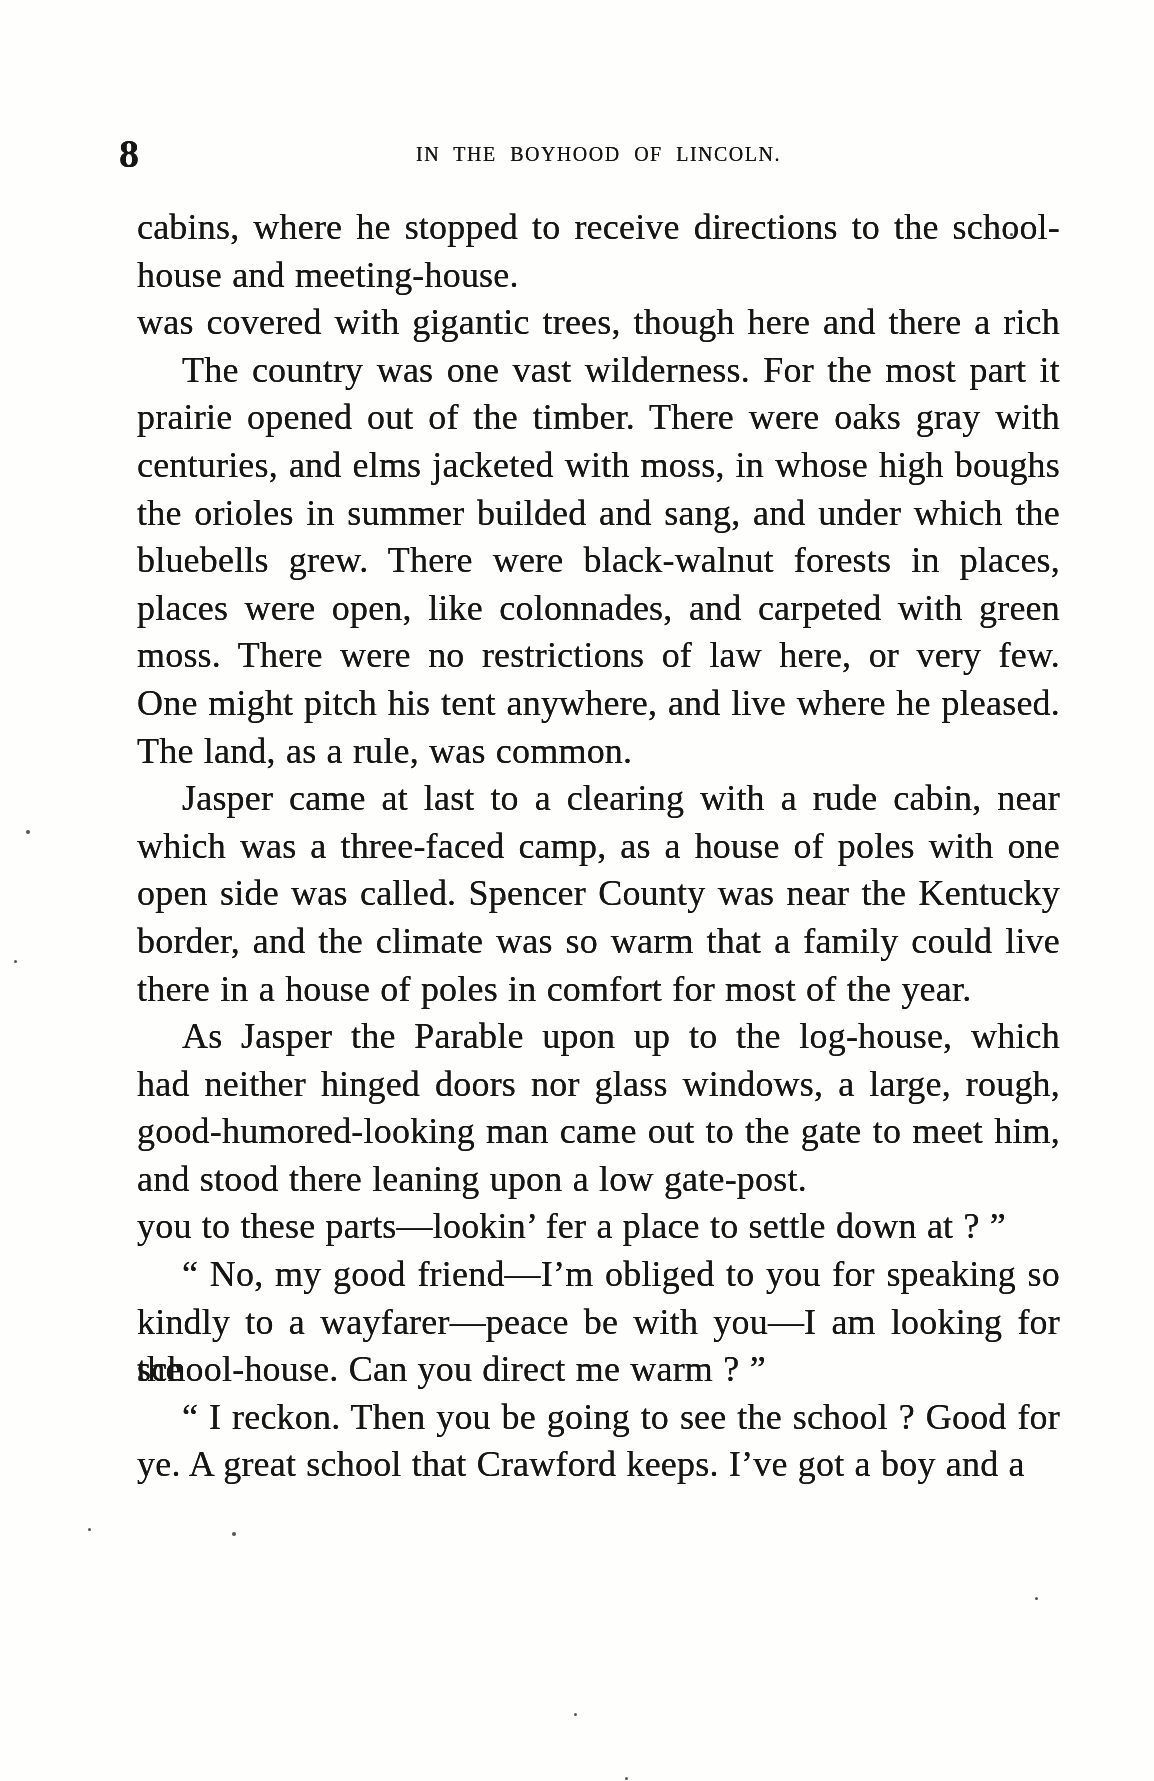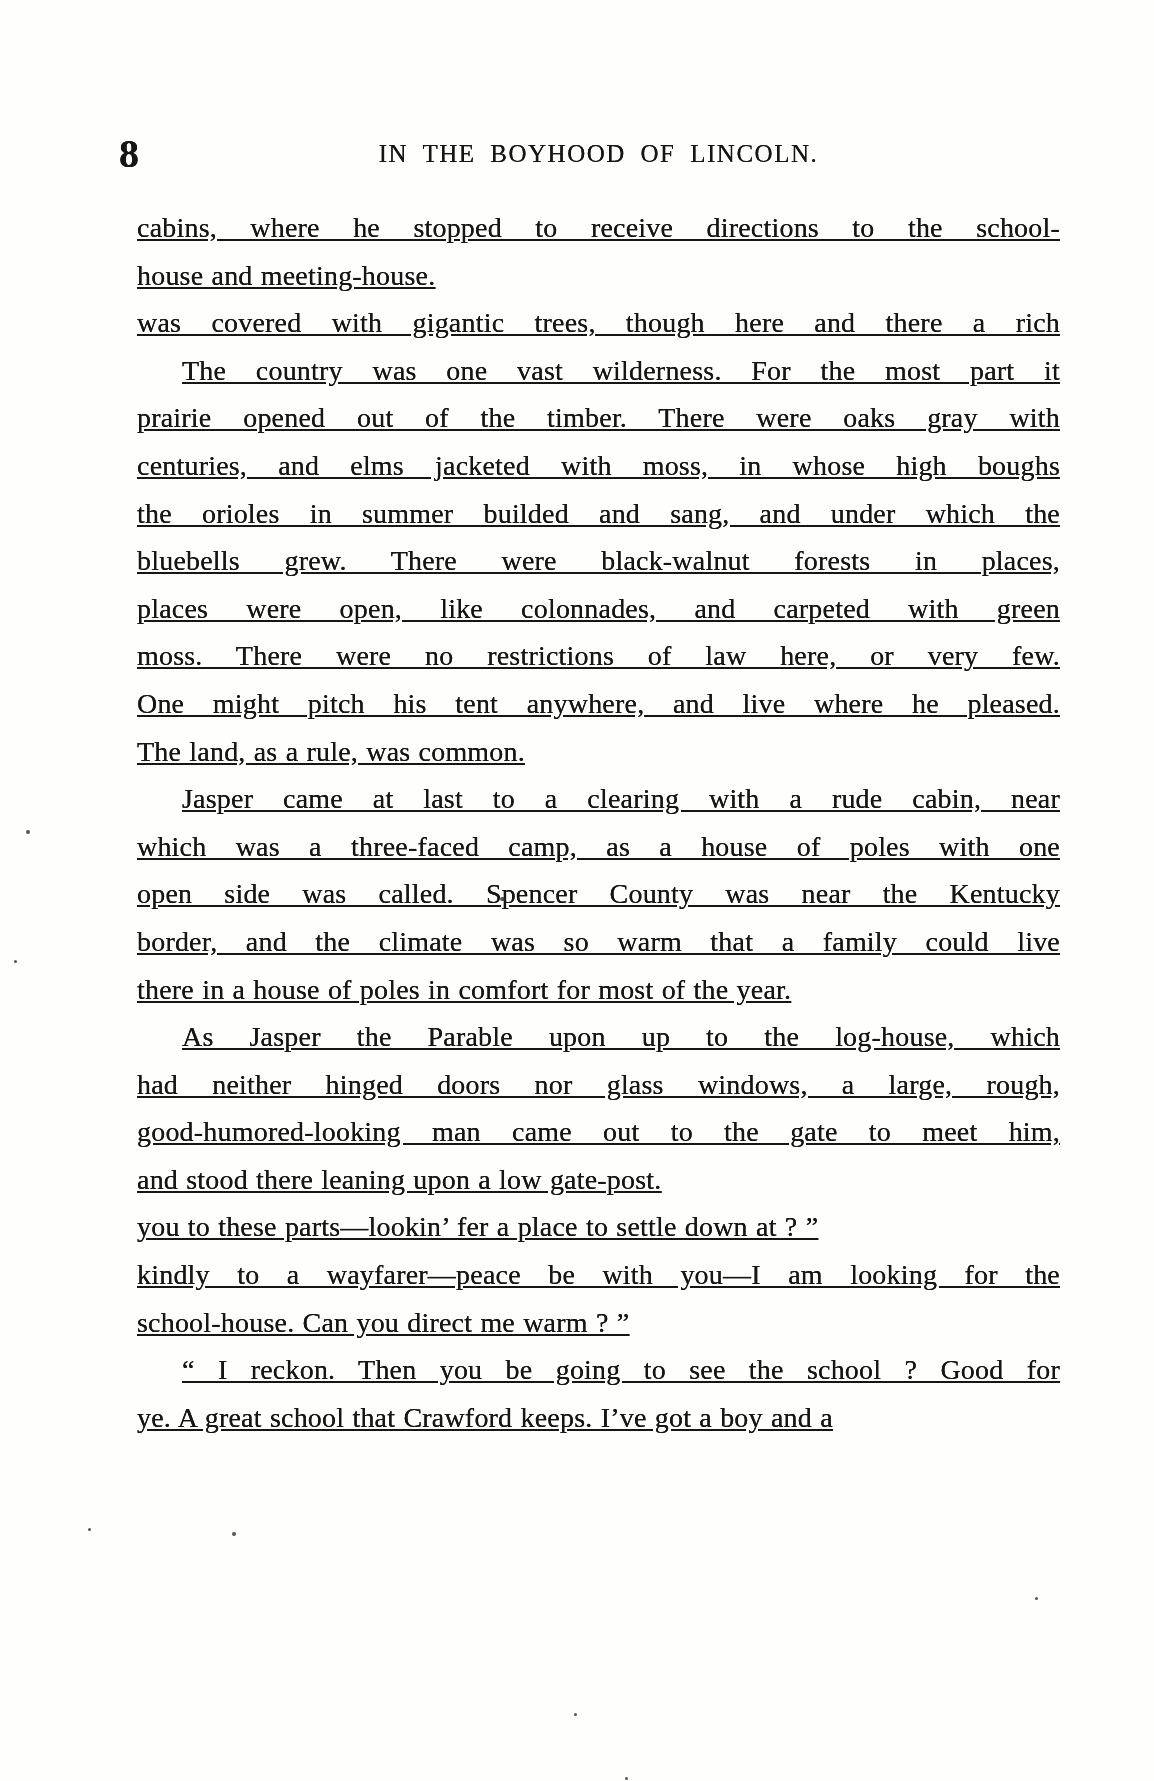--- a/index.html
+++ b/index.html
@@ -25,36 +25,35 @@
     left: -18px; top: 0;
     font-size: 40px; font-weight: bold;
     letter-spacing: 1px;
     line-height: 44px;
     text-shadow: 0 0 0.6px currentColor;
   }
   .running-head {
     position: absolute;
     left: 0; right: 0; top: 4px;
     text-align: center;
-    font-size: 25px;
+    font-size: 20px;
     letter-spacing: 1.5px;
     word-spacing: 7px;
     line-height: 36px;
     text-shadow: 0 0 0.5px currentColor;
   }
   
   .text-block {
     position: absolute;
     top: 204px; left: 137px; width: 923px;
-    font-size: 28px;
+    font-size: 36px;
     line-height: 47.6px;
     letter-spacing: 0.2px;
     word-spacing: 1px;
     text-shadow: 0 0 0.55px currentColor;
-    text-decoration: underline;
   }
   .line {
     text-align: justify;
     text-align-last: justify;
     height: 47.6px;
     overflow: visible;
   }
   .line.para-end { text-align-last: left; }
   .line.indent { padding-left: 45px; }
   
@@ -101,20 +100,21 @@
       <div class="line indent">Jasper came at last to a clearing with a rude cabin, near</div>
       <div class="line">which was a three-faced camp, as a house of poles with one</div>
       <div class="line">open side was called.  Spencer County was near the Kentucky</div>
       <div class="line">border, and the climate was so warm that a family could live</div>
       <div class="line para-end">there in a house of poles in comfort for most of the year.</div>
       <div class="line indent">As Jasper the Parable upon up to the log-house, which</div>
       <div class="line">had neither hinged doors nor glass windows, a large, rough,</div>
       <div class="line">good-humored-looking man came out to the gate to meet him,</div>
       <div class="line para-end">and stood there leaning upon a low gate-post.</div>
       <div class="line para-end">you to these parts—lookin’ fer a place to settle down at ? ”</div>
+      <div class="line indent">“ No, my good friend—I’m obliged to you for speaking so</div>
       <div class="line">kindly to a wayfarer—peace be with you—I am looking for the</div>
       <div class="line para-end">school-house.   Can you direct me warm ? ”</div>
       <div class="line indent">“ I reckon.  Then you be going to see the school ?  Good for</div>
       <div class="line para-end">ye.  A great school that Crawford keeps.  I’ve got a boy and a</div>
     </div>
 
   <div class="speck s1"></div>
   <div class="speck s2"></div>
   <div class="speck s3"></div>
   <div class="speck s4"></div>

